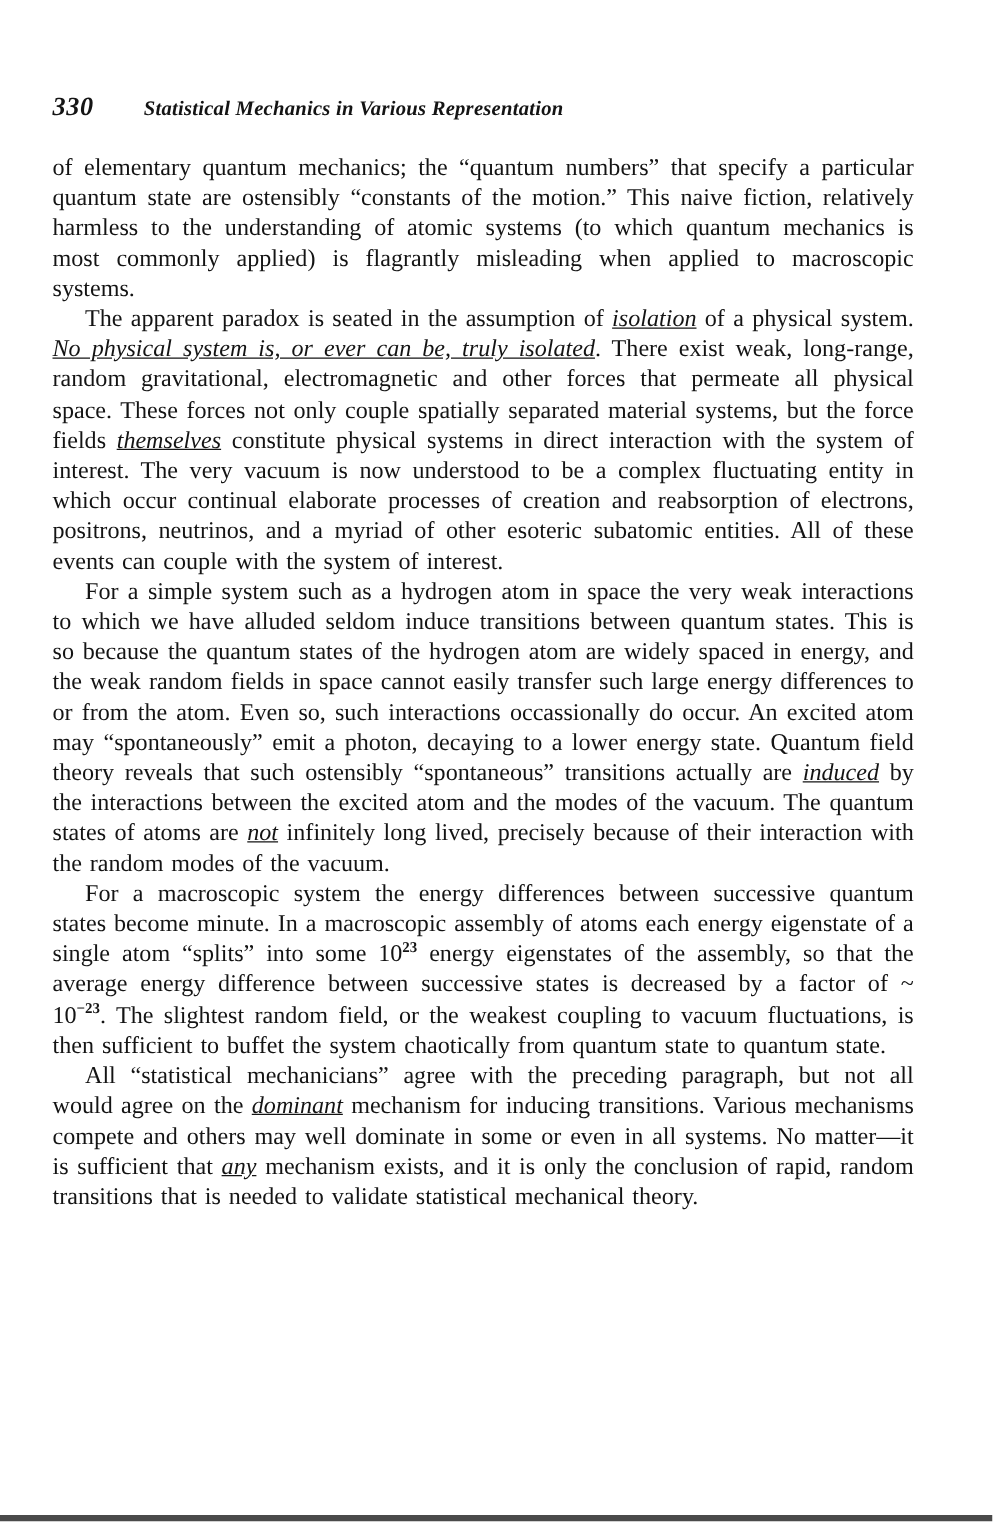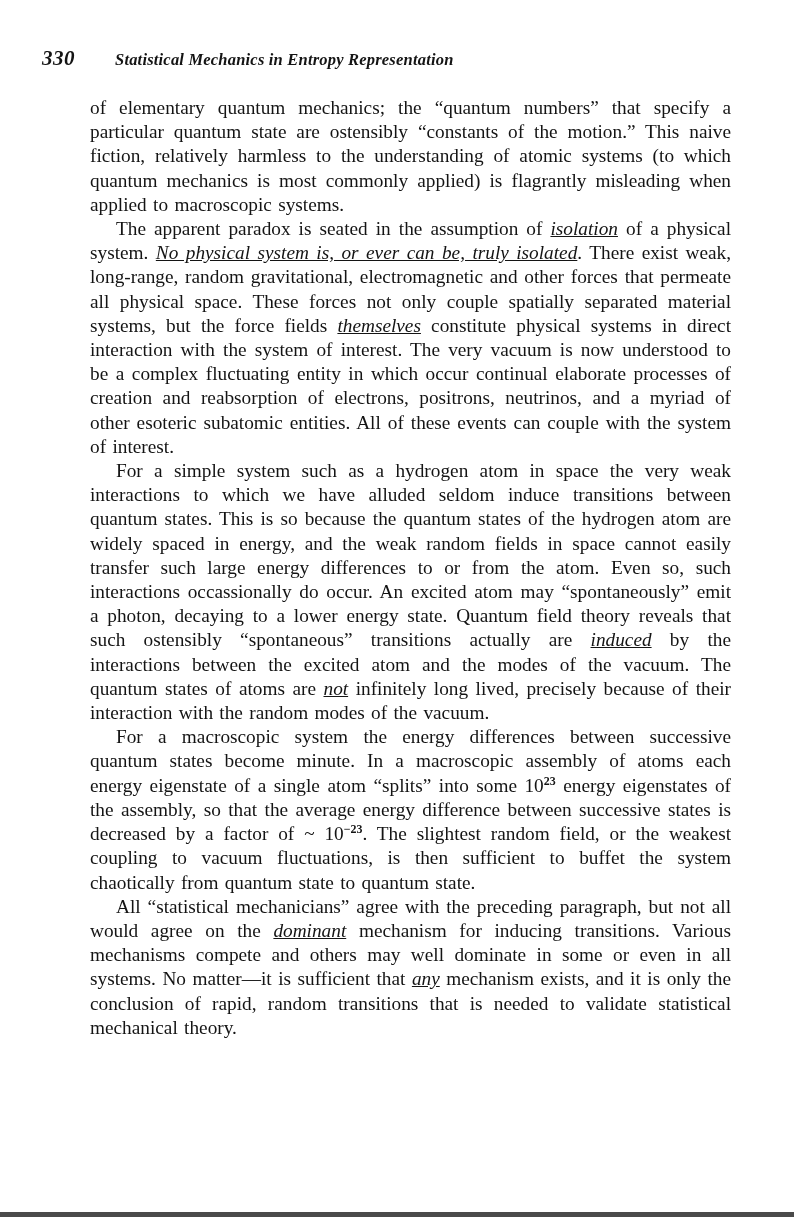--- a/index.html
+++ b/index.html
@@ -7,21 +7,21 @@
     width: 794px;
     height: 1222px;
     background: #ffffff;
     position: relative;
     overflow: hidden;
   }
   .page {
     box-sizing: border-box;
     width: 770px;
     height: 1222px;
-    padding: 46px 39px 0 42px;
+    padding: 73px 39px 0 42px;
     font-family: "Liberation Serif", "DejaVu Serif", serif;
     color: #141414;
   }
   .running-head {
     display: flex;
     align-items: baseline;
     gap: 40px;
   }
   .folio {
     font-size: 21px;
@@ -34,21 +34,20 @@
     font-weight: 600;
     font-style: italic;
     letter-spacing: 0.2px;
   }
   .body-text {
     margin-top: 25px;
     font-size: 19.3px;
     line-height: 24.2px;
     text-align: justify;
     word-spacing: 1.5px;
-    margin-left: 48px;
   }
   .body-text p {
     margin: 0;
     text-indent: 26px;
   }
   .body-text p.no-indent { text-indent: 0; }
   .body-text em { font-style: italic; text-decoration: underline; }
   .body-text sup {
     font-size: 0.62em;
     line-height: 0;
@@ -64,21 +63,21 @@
     height: 5px;
     background: #4a4a4a;
   }
 </style>
 </head>
 <body>
 
 <div class="page" style="background: rgb(255, 255, 255); color: rgb(20, 20, 20);">
   <div class="running-head">
     <span class="folio">330</span>
-    <span class="head-title">Statistical Mechanics in Entropy Representation</span>
+    <span class="head-title">Statistical Mechanics in Various Representation</span>
   </div>
   <main class="body-text">
       <p class="no-indent"><span>of elementary quantum mechanics; the “quantum numbers” that specify a particular quantum state are ostensibly “constants of the motion.” This naive fiction, relatively harmless to the understanding of atomic systems (to which quantum mechanics is most commonly applied) is flagrantly misleading when applied to macroscopic systems.</span></p>
       <p><span>The apparent paradox is seated in the assumption of </span><em>isolation</em><span> of a physical system. </span><em>No physical system is, or ever can be, truly isolated</em><span>. There exist weak, long-range, random gravitational, electromagnetic and other forces that permeate all physical space. These forces not only couple spatially separated material systems, but the force fields </span><em>themselves</em><span> constitute physical systems in direct interaction with the system of interest. The very vacuum is now understood to be a complex fluctuating entity in which occur continual elaborate processes of creation and reabsorption of electrons, positrons, neutrinos, and a myriad of other esoteric subatomic entities. All of these events can couple with the system of interest.</span></p>
       <p><span>For a simple system such as a hydrogen atom in space the very weak interactions to which we have alluded seldom induce transitions between quantum states. This is so because the quantum states of the hydrogen atom are widely spaced in energy, and the weak random fields in space cannot easily transfer such large energy differences to or from the atom. Even so, such interactions occassionally do occur. An excited atom may “spontaneously” emit a photon, decaying to a lower energy state. Quantum field theory reveals that such ostensibly “spontaneous” transitions actually are </span><em>induced</em><span> by the interactions between the excited atom and the modes of the vacuum. The quantum states of atoms are </span><em>not</em><span> infinitely long lived, precisely because of their interaction with the random modes of the vacuum.</span></p>
       <p><span>For a macroscopic system the energy differences between successive quantum states become minute. In a macroscopic assembly of atoms each energy eigenstate of a single atom “splits” into some 10</span><sup>23</sup><span> energy eigenstates of the assembly, so that the average energy difference between successive states is decreased by a factor of ~ 10</span><sup>−23</sup><span>. The slightest random field, or the weakest coupling to vacuum fluctuations, is then sufficient to buffet the system chaotically from quantum state to quantum state.</span></p>
       <p><span>All “statistical mechanicians” agree with the preceding paragraph, but not all would agree on the </span><em>dominant</em><span> mechanism for inducing transitions. Various mechanisms compete and others may well dominate in some or even in all systems. No matter—it is sufficient that </span><em>any</em><span> mechanism exists, and it is only the conclusion of rapid, random transitions that is needed to validate statistical mechanical theory.</span></p>
     </main>
 </div>
 <div class="scan-bottom-rule" style="background: rgb(74, 74, 74);"></div>

